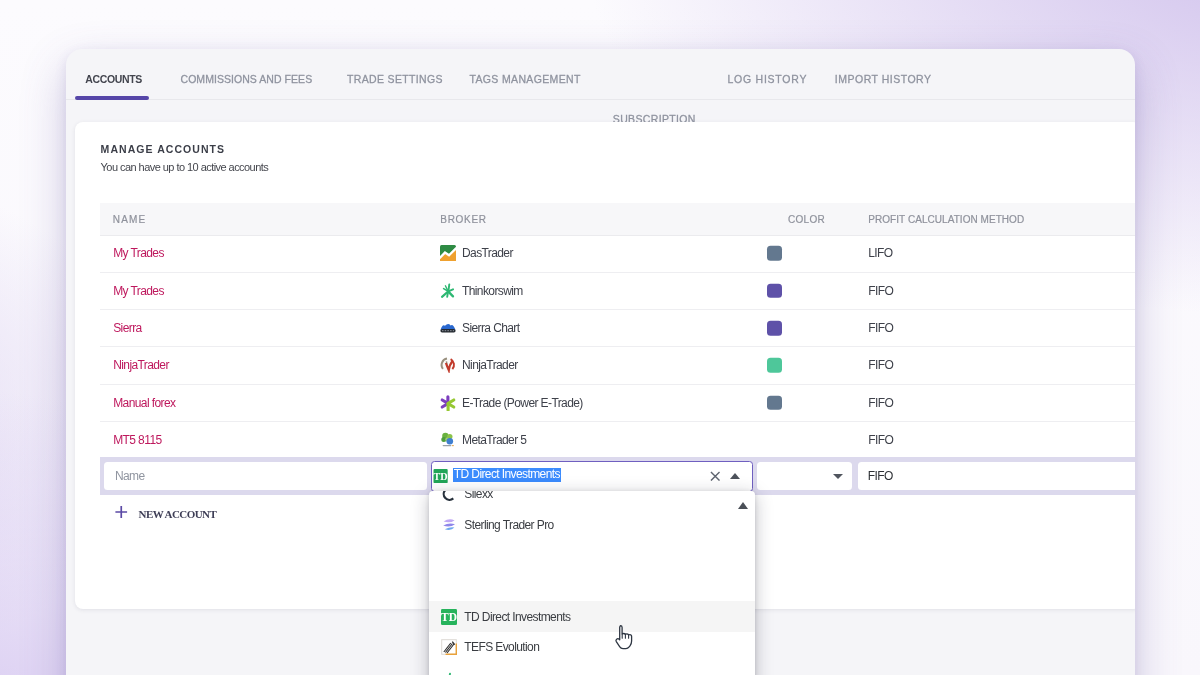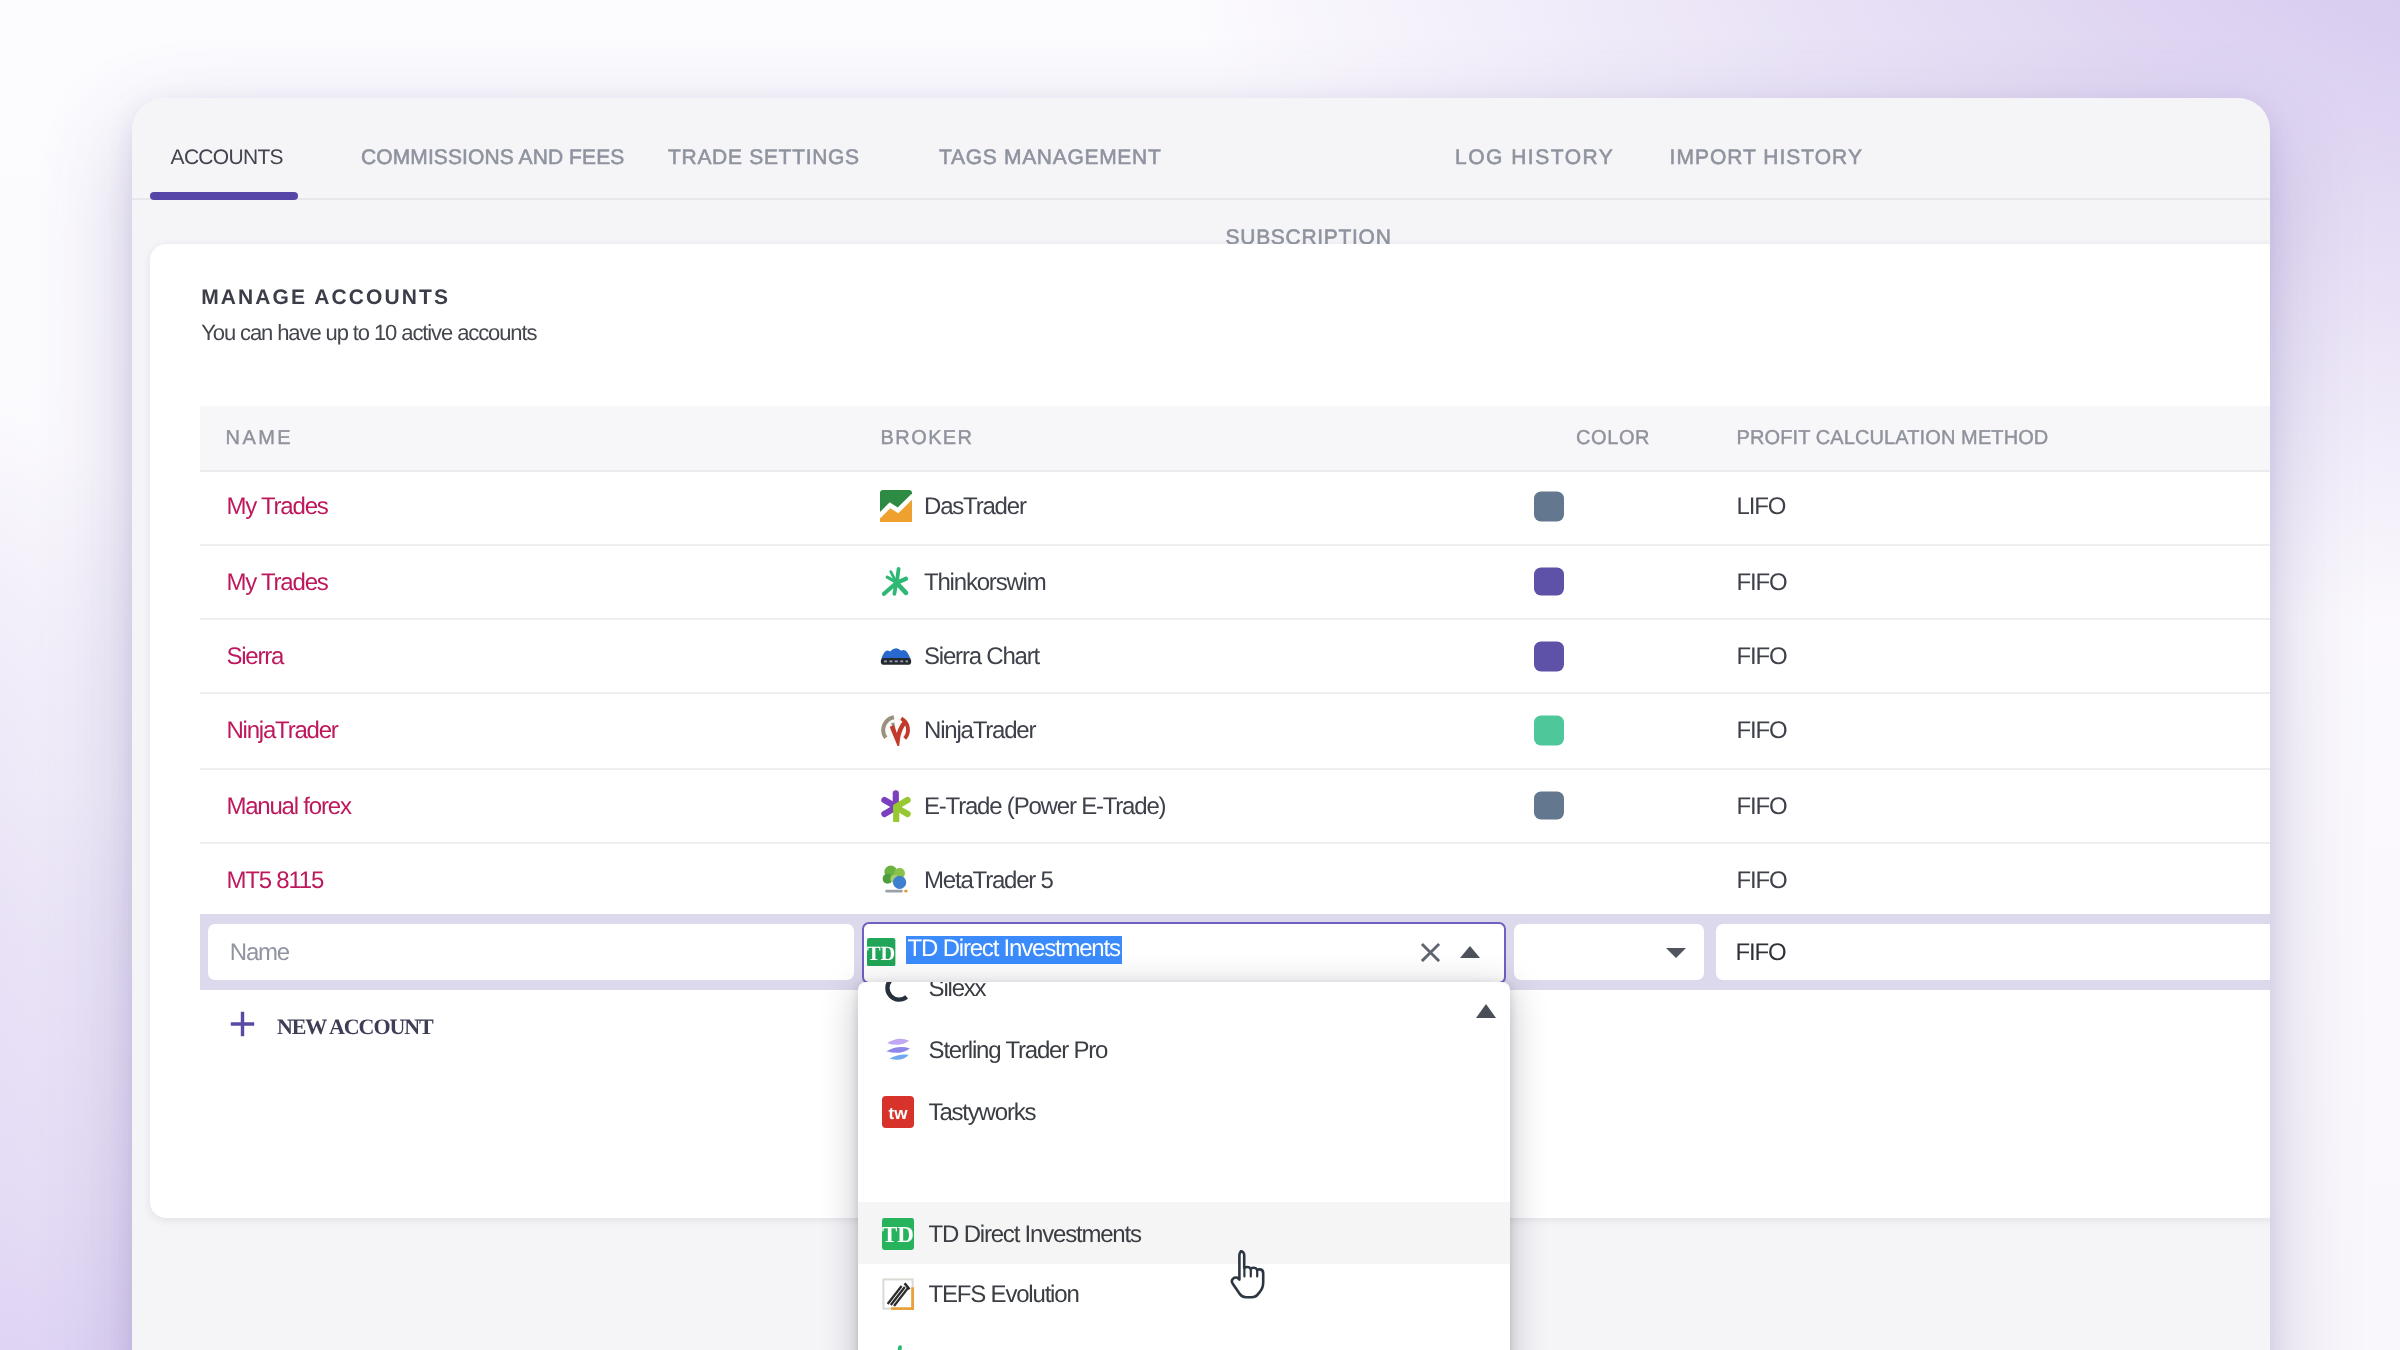--- a/index.html
+++ b/index.html
@@ -15,21 +15,21 @@
   }
   #card {
     position:absolute; left:66px; top:49px; width:1069px; height:680px;
     background:#f5f5f8; border-radius:16px; overflow:hidden;
     box-shadow: 0 18px 45px rgba(98,82,160,0.30), 0 4px 12px rgba(98,82,160,0.14);
   }
   #tabbar { position:absolute; left:0; top:0; width:100%; height:51px; }
   #tabbar .bord { position:absolute; left:0; right:0; top:50px; height:1px; background:#e8e8ec; }
   .tab { position:absolute; top:25px; line-height:11px; font-size:10.5px; font-weight:400;
          letter-spacing:0.35px; color:#8f939f; white-space:nowrap; -webkit-text-stroke:0.28px #8f939f; }
-  .tab.act { color:#43454e; font-weight:400; letter-spacing:-0.35px; -webkit-text-stroke:0; }
+  .tab.act { color:#43454e; font-weight:700; letter-spacing:-0.35px; -webkit-text-stroke:0; }
   #underline { position:absolute; left:8.7px; top:46.6px; width:74.8px; height:4px;
                border-radius:3px; background:#5646a8; }
   #panel {
     position:absolute; left:9px; top:72.5px; width:1066px; height:487.5px;
     background:#ffffff; border-radius:8px;
     box-shadow:0 1px 4px rgba(50,50,80,0.10);
   }
   #mtitle { position:absolute; left:25.6px; top:22px; font-size:10.5px; font-weight:700;
             letter-spacing:1.05px; color:#3b3e48; line-height:11px; }
   #msub   { position:absolute; left:25.6px; top:38.5px; font-size:11px; color:#44464d;
@@ -86,21 +86,21 @@
              border-bottom:7px solid #4a4f57; }
   #cursor { position:absolute; left:612.5px; top:624px; z-index:30; }
 </style>
 </head>
 <body>
 <div id="card">
   <div id="tabbar">
     <div class="bord"></div>
     <div class="tab act" style="left:19.3px;">ACCOUNTS</div>
     <div class="tab" style="left:114.5px; letter-spacing:0.05px;">COMMISSIONS AND FEES</div>
-    <div class="tab" style="left:268px;text-align:right;">TRADE SETTINGS</div>
+    <div class="tab" style="left:281px;text-align:right;">TRADE SETTINGS</div>
     <div class="tab" style="left:403.5px;">TAGS MANAGEMENT</div>
     <div class="tab" style="left:546.8px;margin-top:40px;">SUBSCRIPTION</div>
     <div class="tab" style="left:661.5px; letter-spacing:0.75px;">LOG HISTORY</div>
     <div class="tab" style="left:768.8px; letter-spacing:0.5px;">IMPORT HISTORY</div>
     <div id="underline"></div>
   </div>
   <div id="panel">
     <div id="mtitle">MANAGE ACCOUNTS</div>
     <div id="msub">You can have up to 10 active accounts</div>
     <div id="thead">
@@ -229,27 +229,20 @@
     <span class="tx">Silexx</span>
   </div>
   <div class="ditem" style="top:18.3px;">
     <svg class="ic" viewBox="0 0 16 16">
         <path d="M2.6,4.6 Q8,0.8 13.6,3.4 Q9,6.6 2.6,4.6 Z" fill="#bfa7f4"></path>
         <path d="M2.2,8.6 Q8,5.2 14,7.2 Q9,10.8 2.2,8.6 Z" fill="#8f86ea"></path>
         <path d="M3.8,12.2 Q9,9.6 13.4,10.4 Q10,14.2 3.8,12.2 Z" fill="#6fa8ee"></path>
       </svg>
     <span class="tx">Sterling Trader Pro</span>
   </div>
-  <div class="ditem" style="top:48.9px;">
-    <svg class="ic" viewBox="0 0 16 16">
-        <rect width="16" height="16" rx="2" fill="#d8332a"></rect>
-        <text x="8" y="11.3" font-family="Liberation Sans, sans-serif" font-size="8.5" font-weight="bold" fill="#fff" text-anchor="middle">tw</text>
-      </svg>
-    <span class="tx">Tastyworks</span>
-  </div>
   <div class="ditem hl" style="top:110.1px;">
     <svg class="ic" viewBox="0 0 16 16">
         <rect width="16" height="16" rx="1.2" fill="#27b35c"></rect>
         <text x="8" y="12.2" font-family="Liberation Serif, serif" font-size="11.5" font-weight="bold" fill="#fff" text-anchor="middle">TD</text>
       </svg>
     <span class="tx">TD Direct Investments</span>
   </div>
   <div class="ditem" style="top:140.7px;">
     <svg class="ic" viewBox="0 0 16 16">
         <rect x="0.7" y="0.7" width="14.6" height="14.6" fill="#fff" stroke="#dcd9d4" stroke-width="1"></rect>

